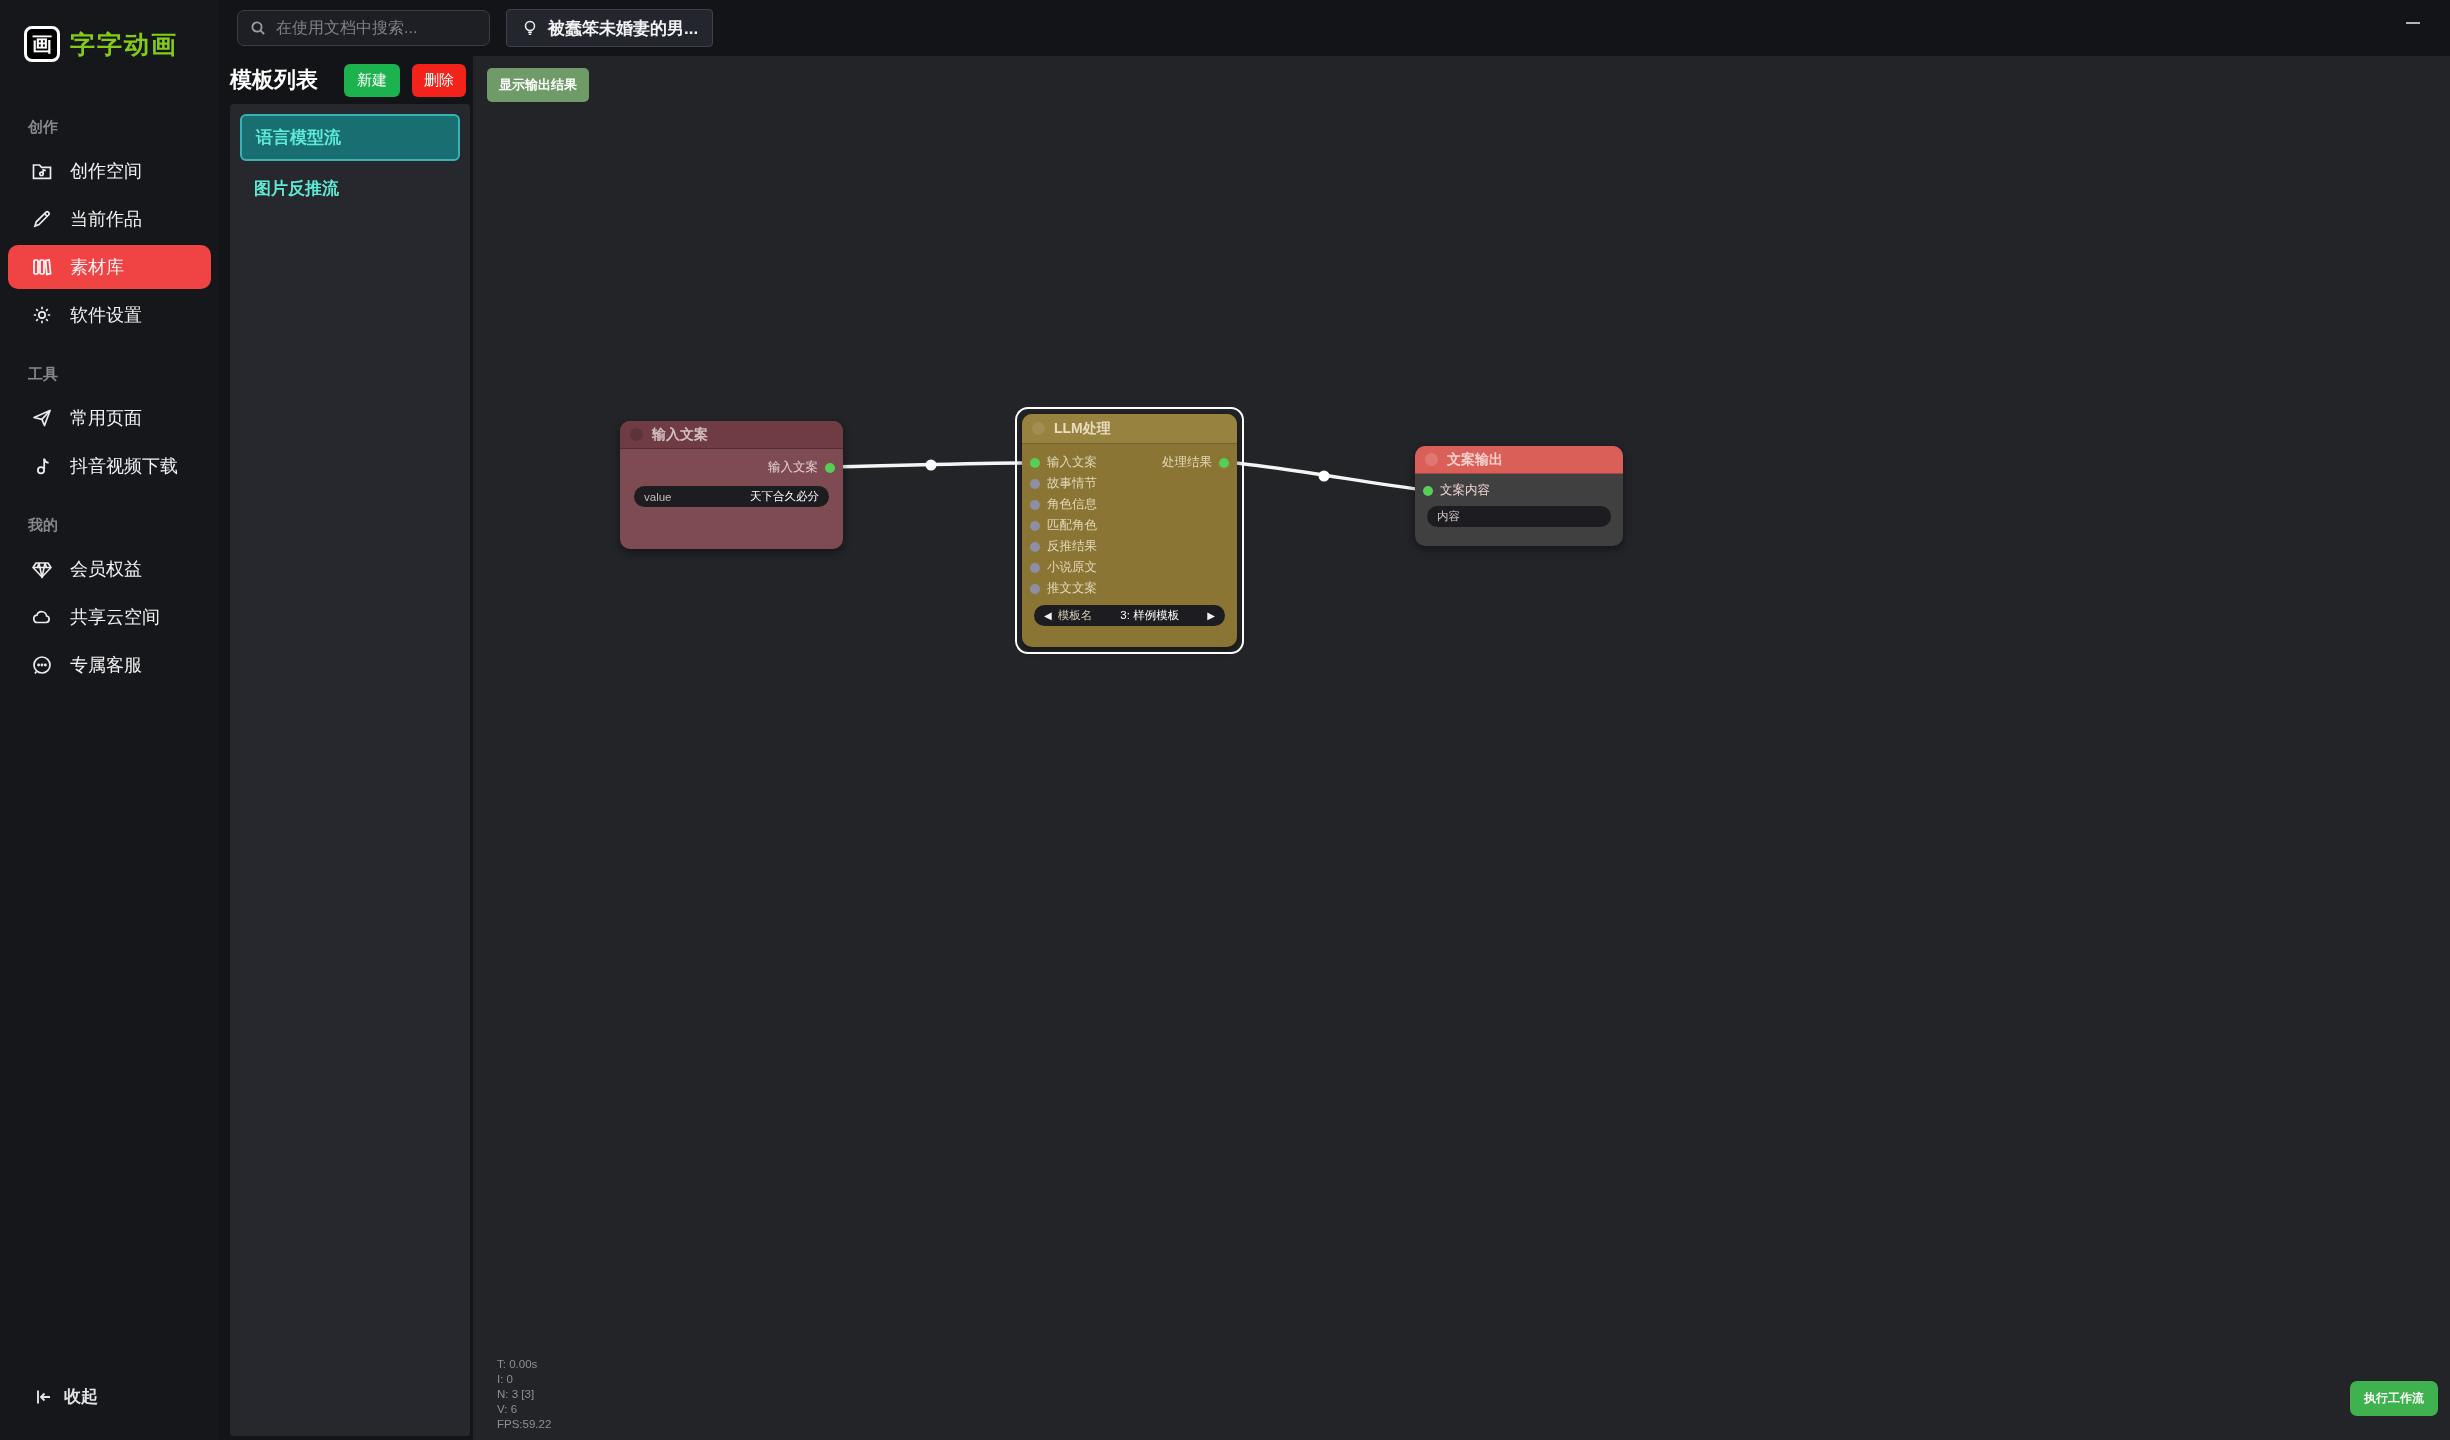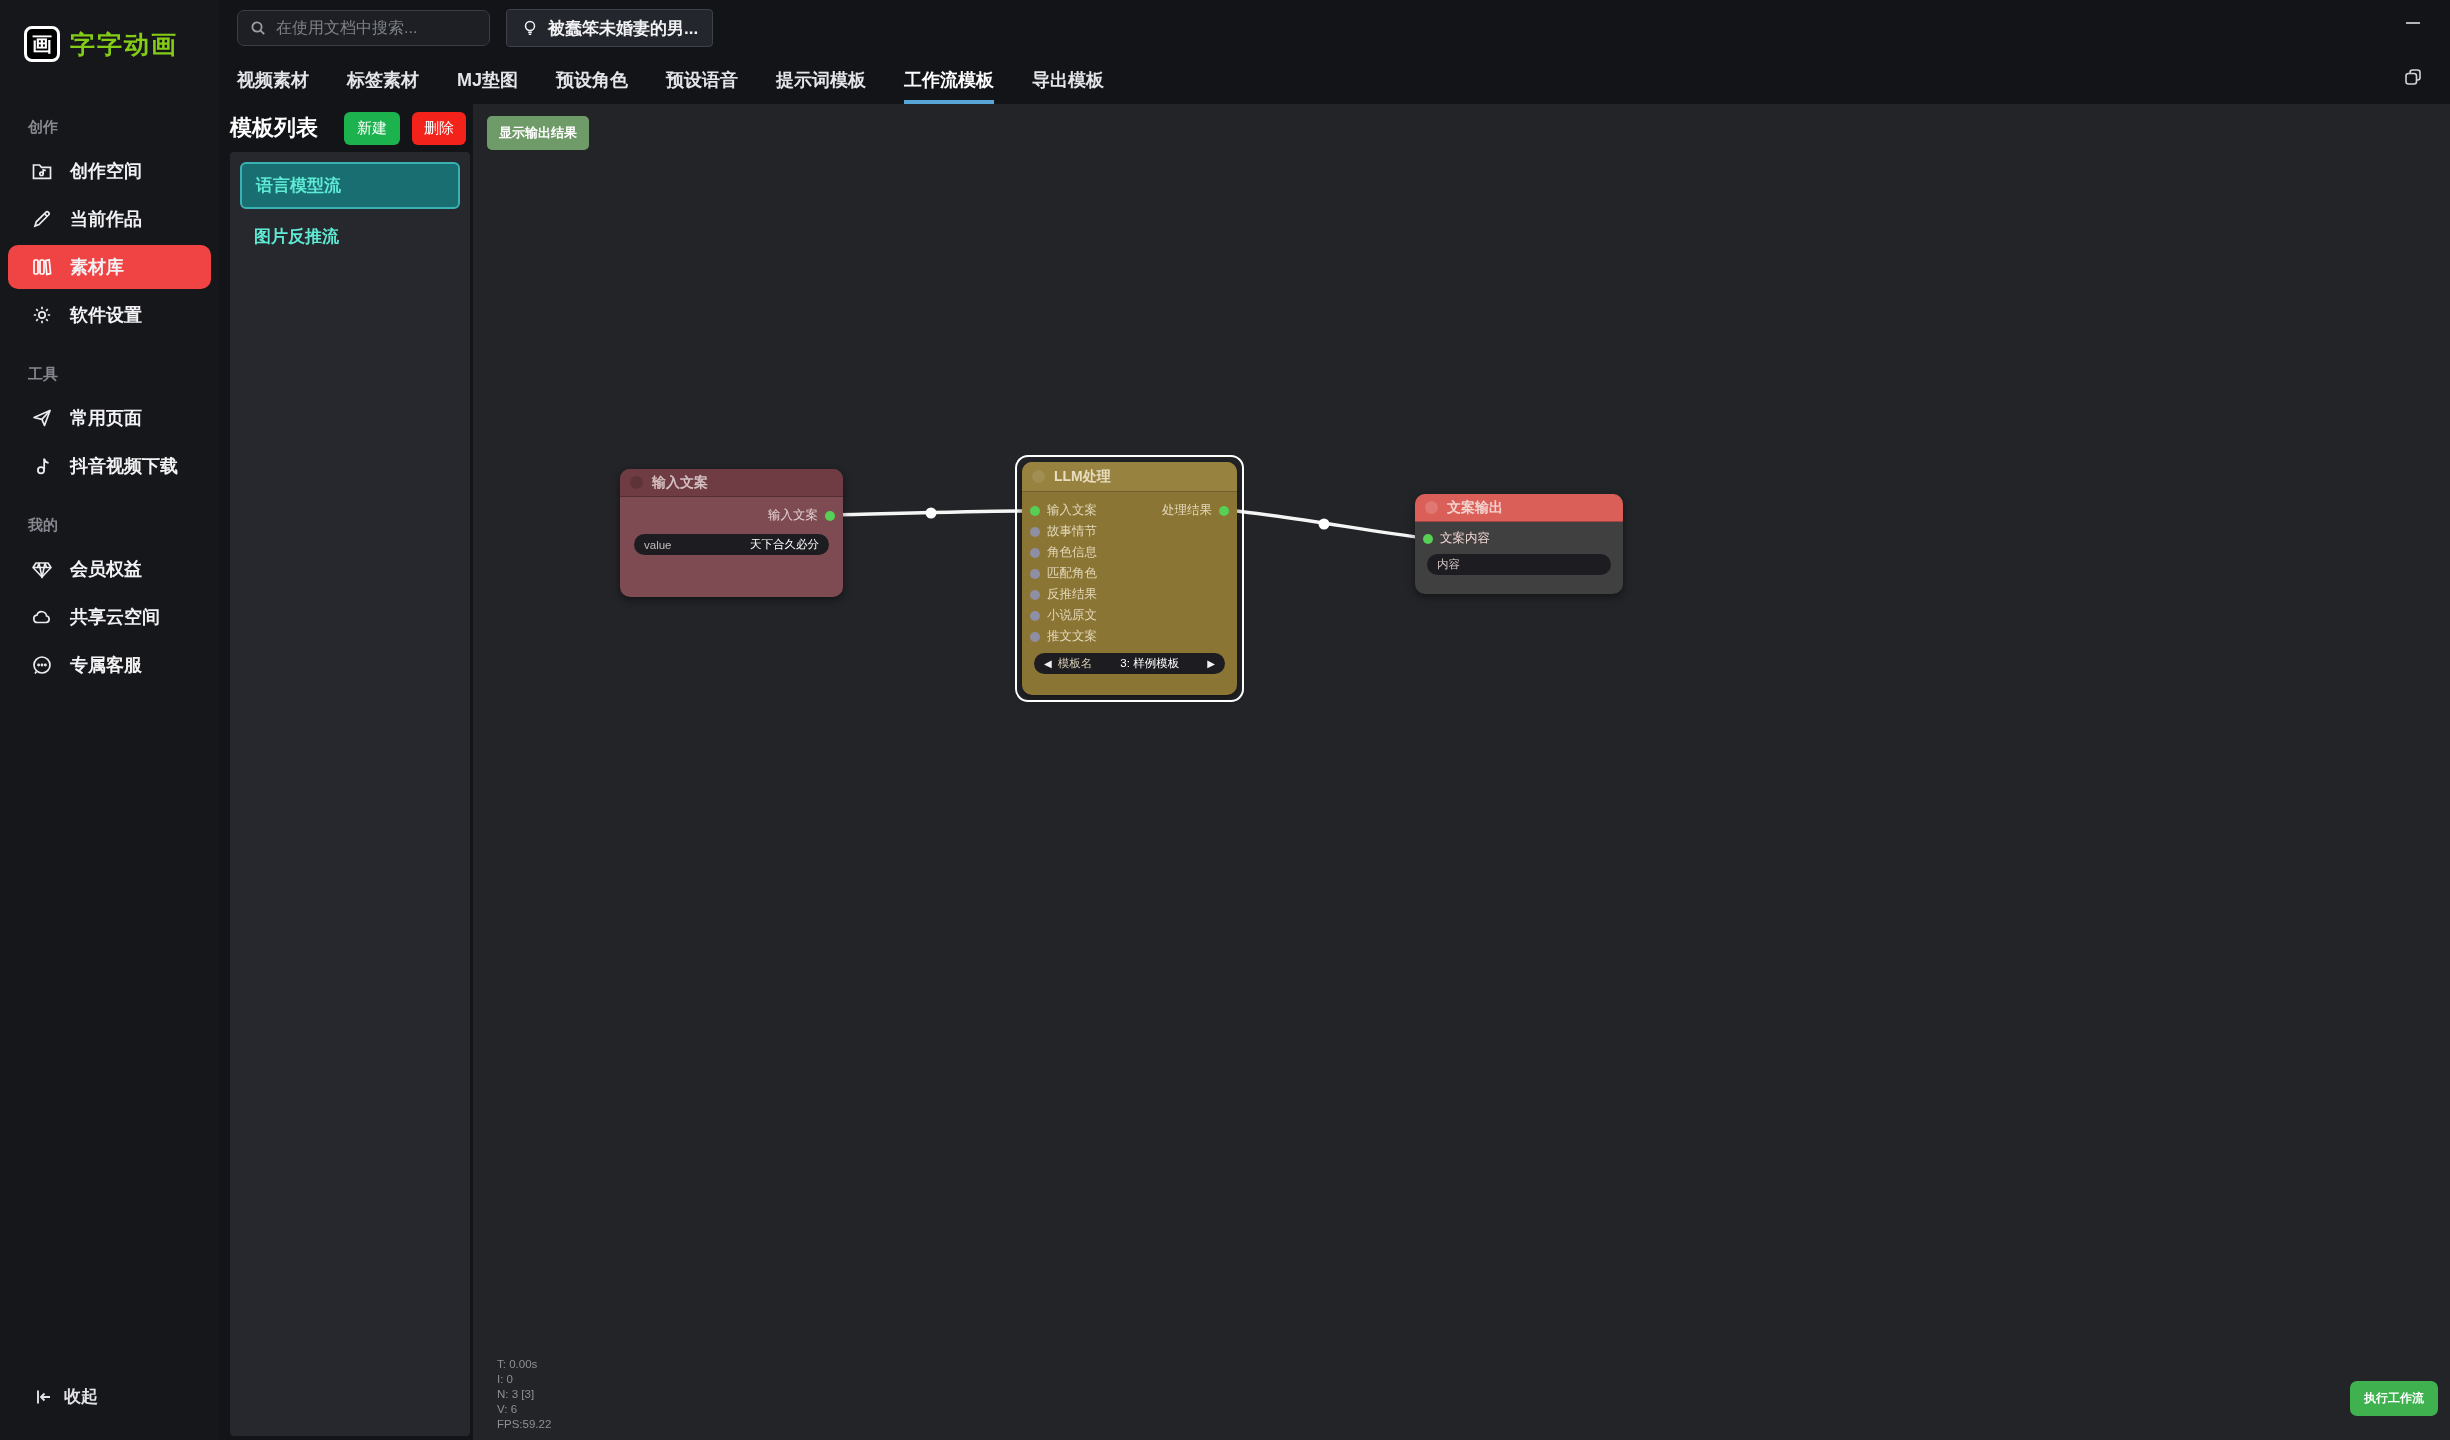--- a/index.html
+++ b/index.html
@@ -20,21 +20,21 @@
   .logo-box {
     width:36px; height:36px; border:3px solid #fff; border-radius:8px;
     display:flex; align-items:center; justify-content:center;
     font-size:20px; font-weight:bold; color:#fff; background:#000;
   }
   .logo-text { font-size:25px; font-weight:bold; color:#84cc16; letter-spacing:2px;font-family:Liberation Mono, monospace; }
   .side-section-label { color:#84878e; font-size:15px; font-weight:bold; margin:26px 0 10px 28px; }
   .side-item {
     display:flex; align-items:center; gap:16px; height:44px;
     margin:2px 8px; padding-left:22px; border-radius:10px;
-    font-size:18px; font-weight:bold; color:#f2f2f4; cursor:pointer;
+    font-size:18px; font-weight:normal; color:#f2f2f4; cursor:pointer;
   }
   .side-item .icn { width:24px; height:24px; display:flex; align-items:center; justify-content:center; }
   .side-item.active { background:#f04343; }
   .collapse-row {
     margin-top:auto; display:flex; align-items:center; gap:10px;
     margin-left:34px; margin-bottom:16px; color:#e3e3e6; font-size:17px; font-weight:bold; cursor:pointer;
   }
 
   
   .main { flex:1; display:flex; flex-direction:column; background:#131418; min-width:0; }
@@ -320,30 +320,20 @@
           </svg>
         </div>
         <div class="win-btn">
           <svg class="ic" width="22" height="22" viewBox="0 0 22 22" stroke="#d2d3d6" stroke-width="1.7">
               <path d="M5 5l12 12M17 5L5 17"></path>
             </svg>
         </div>
       </div>
     </div>
 
-    <div class="tabbar">
-      <div class="tab">视频素材</div>
-      <div class="tab">标签素材</div>
-      <div class="tab">MJ垫图</div>
-      <div class="tab">预设角色</div>
-      <div class="tab">预设语音</div>
-      <div class="tab">提示词模板</div>
-      <div class="tab active">工作流模板</div>
-      <div class="tab">导出模板</div>
-    </div>
 
     <div class="content">
 
       <div class="left-col">
         <div class="left-header">
           <div class="panel-title">模板列表</div>
           <button class="btn-new">新建</button>
           <button class="btn-del">删除</button>
         </div>
         <div class="template-panel">

